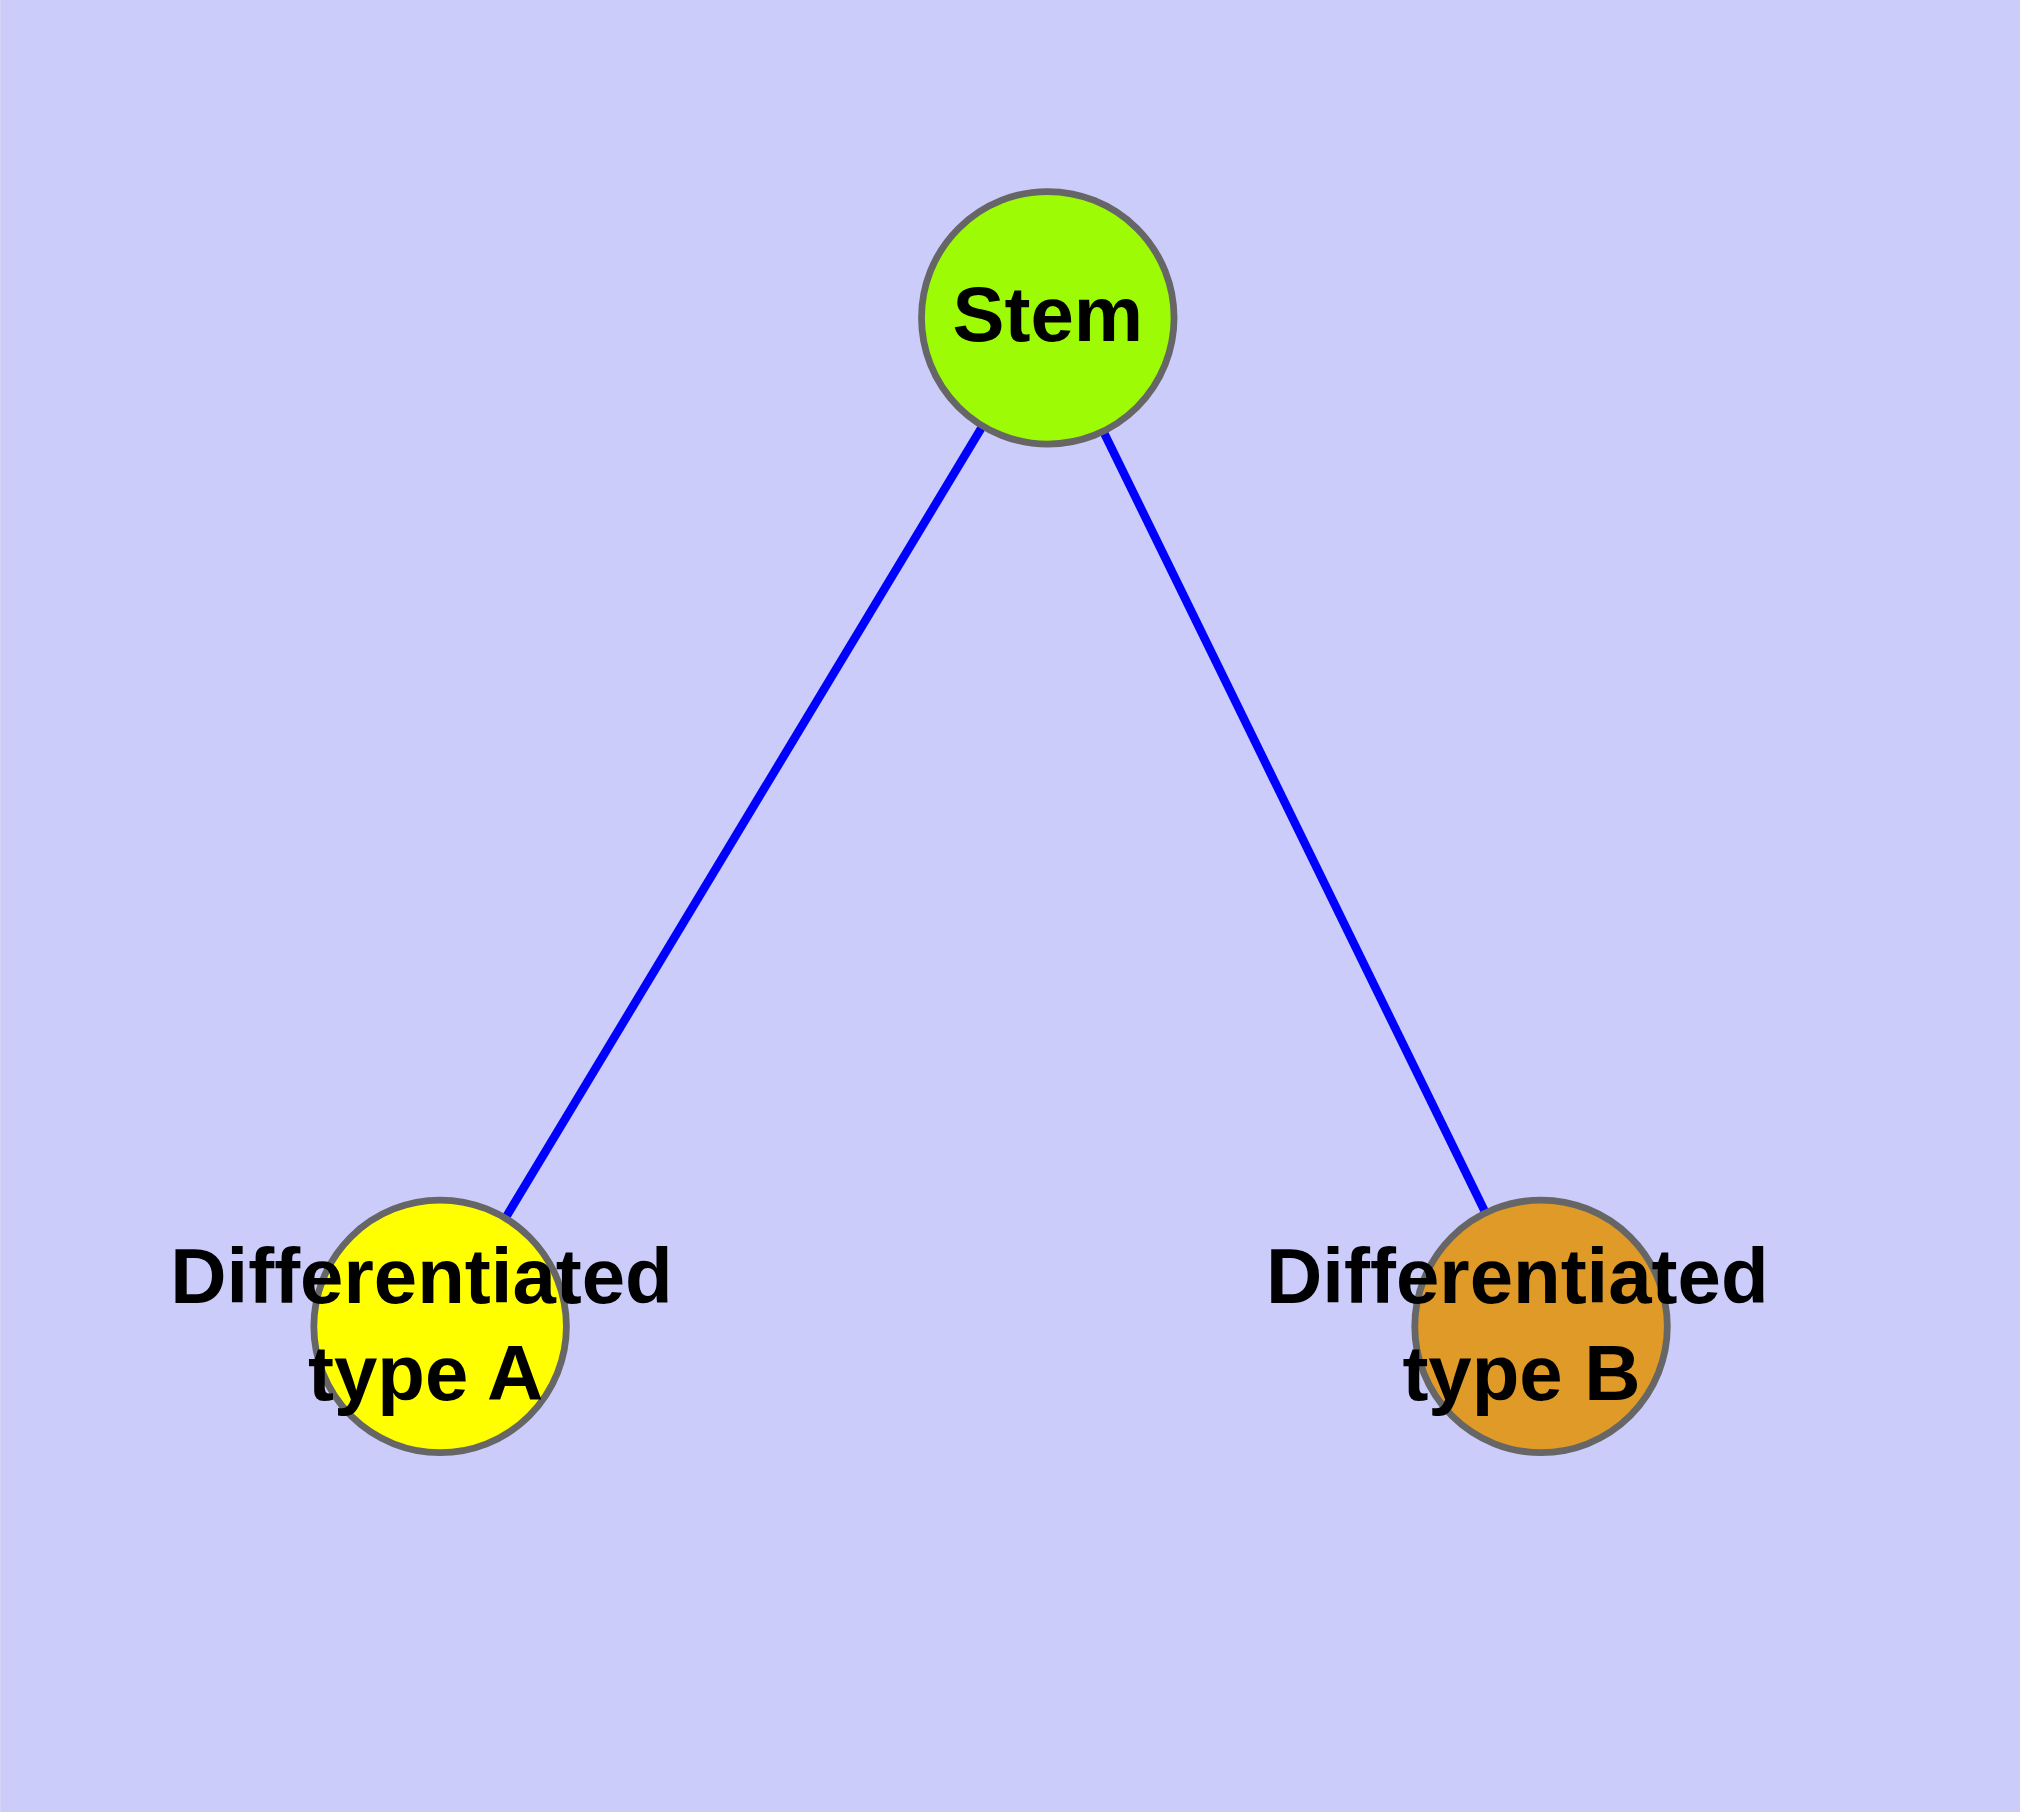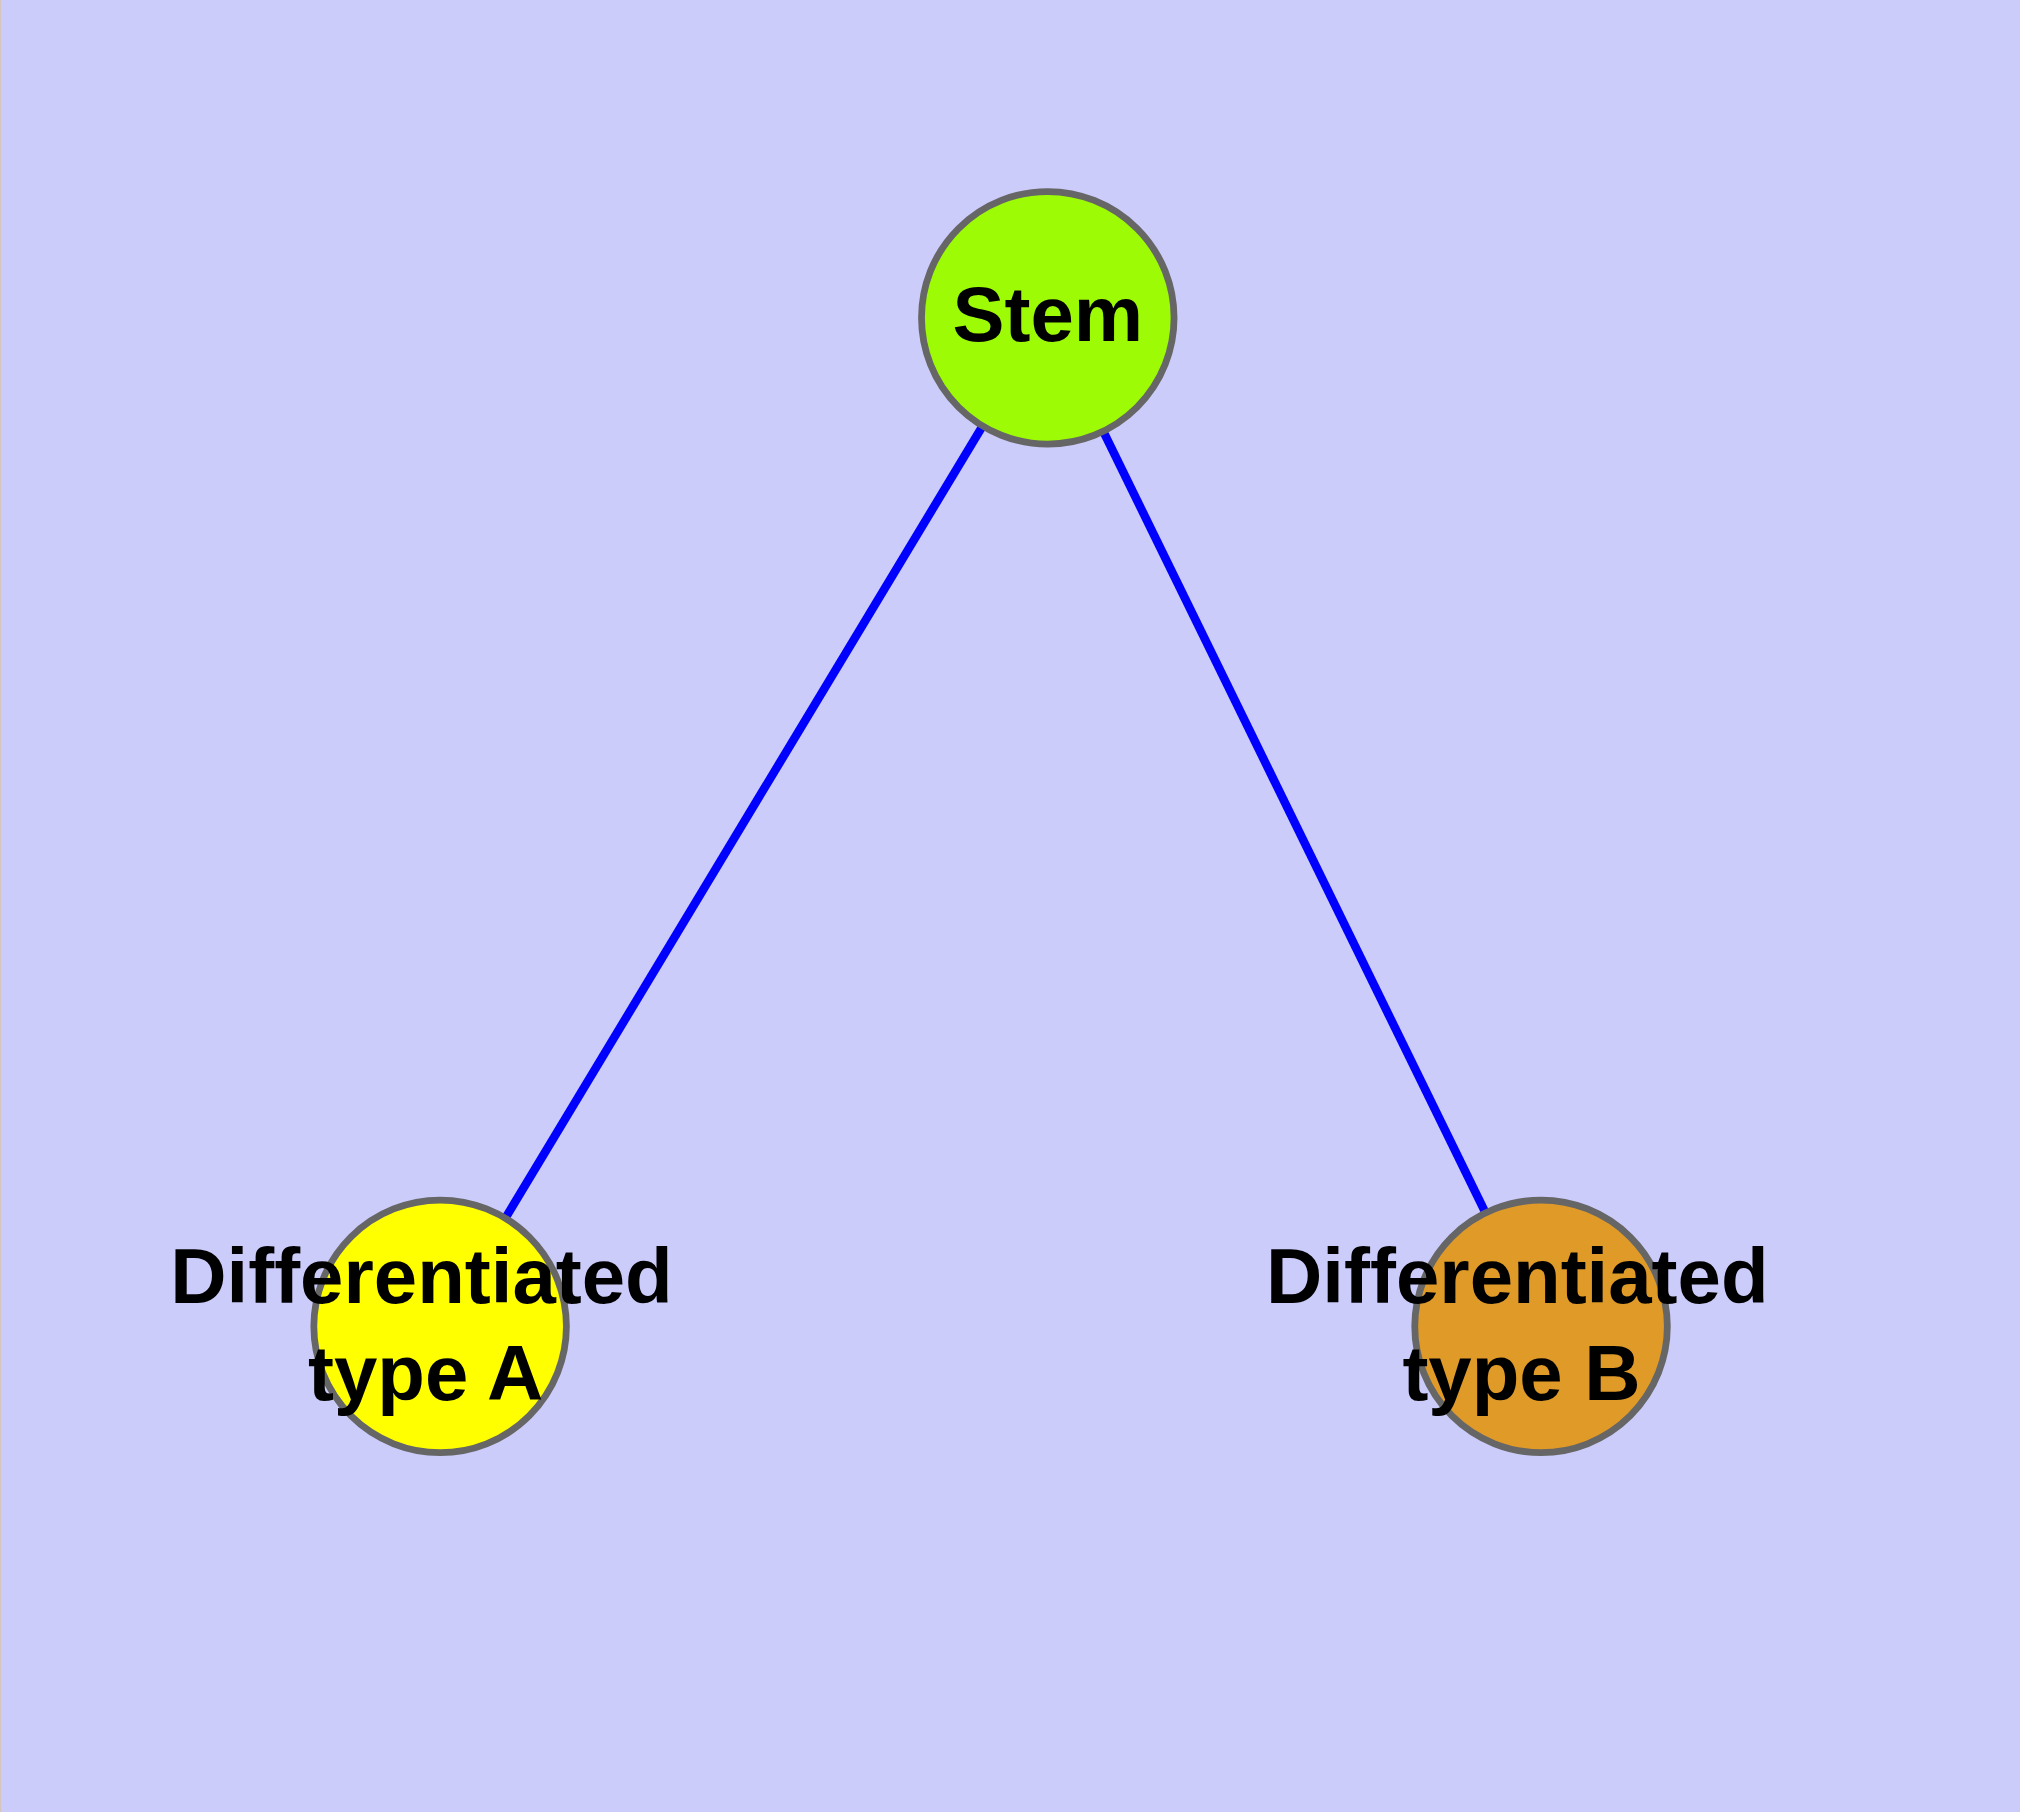--- a/index.html
+++ b/index.html
@@ -11,21 +11,21 @@
   body {
     width: 2021px;
     height: 1812px;
     overflow: hidden;
     font-family: "Liberation Sans", sans-serif;
   }
   #graph-canvas {
     position: relative;
     width: 2021px;
     height: 1812px;
-    background: #eab308;
+    background: #e5e5e5;
   }
   #graph-svg {
     position: absolute;
     top: 0;
     left: 0;
     width: 2021px;
     height: 1812px;
     display: block;
   }
   .node-label {

